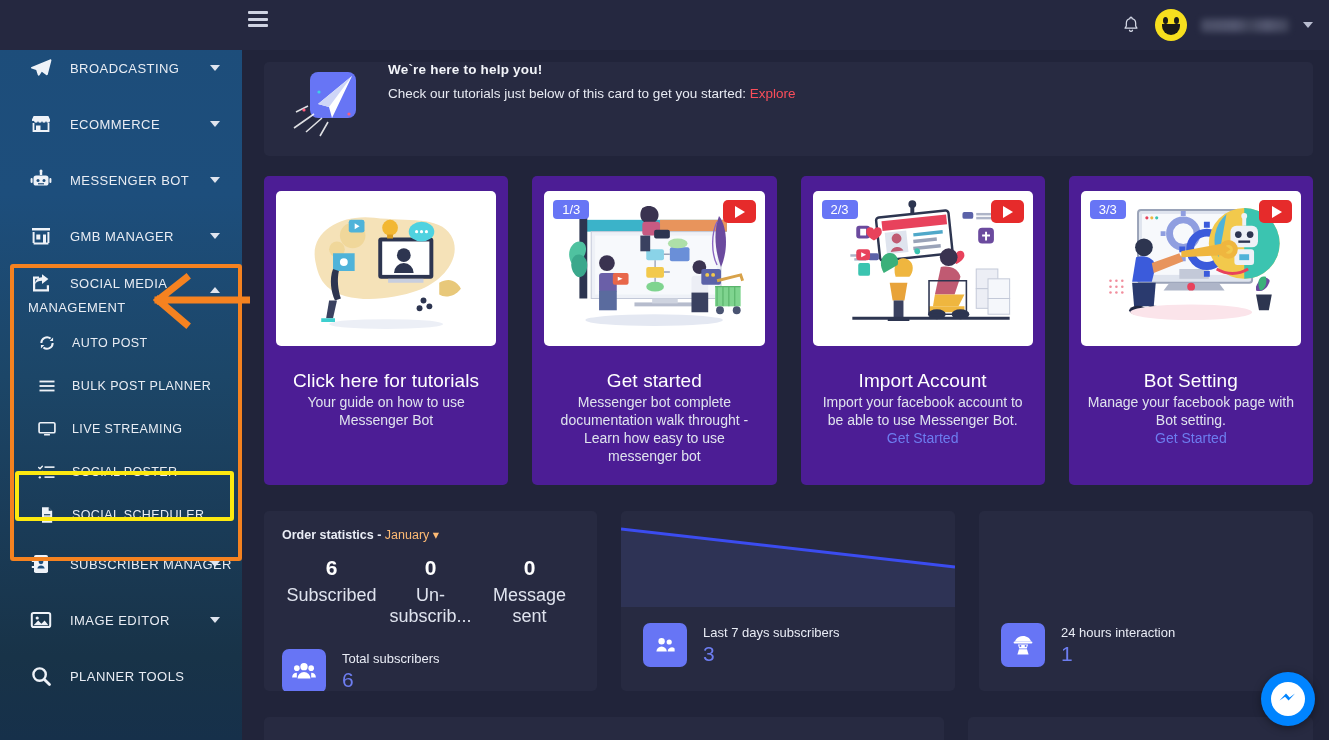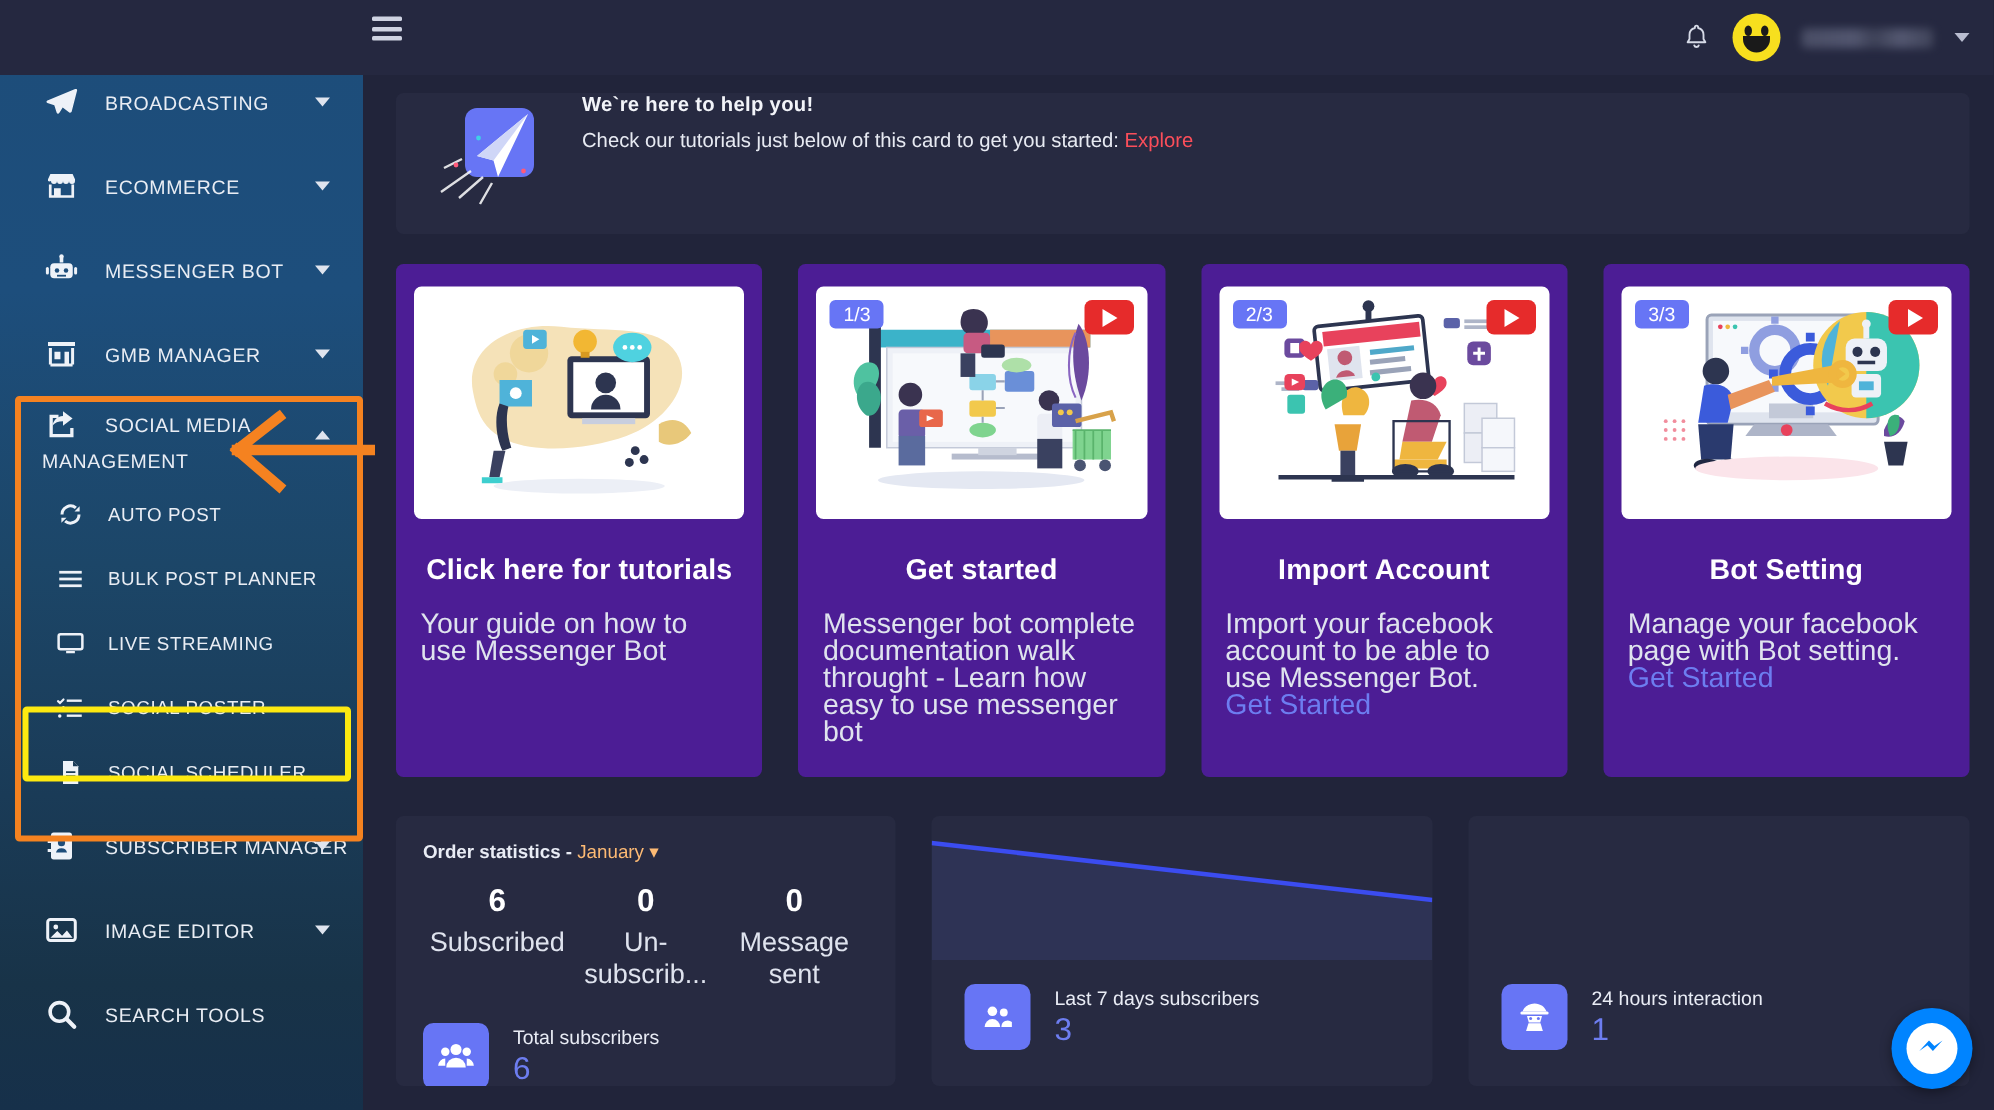--- a/index.html
+++ b/index.html
@@ -123,24 +123,24 @@
   }
   .badge-play{
     position:absolute; right:9px; top:9px; width:33px; height:23px;
     background:#e62b2b; border-radius:5px; display:flex; align-items:center; justify-content:center;
   }
   .badge-play i{
     width:0;height:0;border-top:6px solid transparent;border-bottom:6px solid transparent;
     border-left:10px solid #fff; display:block; margin-left:2px;
   }
   .tut-title{
-    color:#fff; font-size:19px; font-weight:bold; margin-top:24px; letter-spacing:.1px;
+    color:#fff; font-size:19px; font-weight:normal; margin-top:24px; letter-spacing:.1px;
   }
   .tut-desc{
-    color:#dfe3ee; font-size:19px; line-height:18px; margin-top:16px; text-align:left; max-width:96%;
+    color:#dfe3ee; font-size:14px; line-height:18px; margin-top:1px; text-align:center; max-width:96%;
   }
   .tut-desc a{ color:#6d7df0; text-decoration:none; display:block; }
 
   .stat-row{ display:flex; gap:24px; margin-top:26px; }
   .stat-card{ background:#272a41; border-radius:5px; position:relative; overflow:hidden; height:180px; }
   .stat-a{ width:333px; padding:16px 18px 0; flex:none; }
   .stat-b{ flex:1; }
   .stat-c{ flex:1; }
   .ostat-head{ font-size:12.5px; font-weight:bold; color:#e9ecf5; }
   .ostat-head .mon{ color:#fdba74; font-weight:normal;margin-top:10px; }
@@ -342,21 +342,21 @@
     <span class="nav-caret"></span>
   </div>
 
   <div class="nav-item">
     <span class="ico">
       <svg width="24" height="24" viewBox="0 0 24 24">
         <circle cx="10.6" cy="10.6" r="6.2" fill="none" stroke="#eef2f8" stroke-width="2.4"></circle>
         <path d="M15.4 15.4 20.5 20.5" stroke="#eef2f8" stroke-width="2.8" stroke-linecap="round"></path>
       </svg>
     </span>
-    <span class="lbl">SEARCH TOOLS</span>
+    <span class="lbl">PLANNER TOOLS</span>
   </div>
 </div>
 
 <div class="ann-box-orange"></div>
 <div class="ann-box-yellow"></div>
 <svg class="ann-arrow" viewBox="0 0 110 60">
   <path d="M108 30 H18 M18 30 L46 8 M18 30 L46 54" fill="none" stroke="#f58220" stroke-width="7" stroke-linecap="square"></path>
 </svg>
 
 <div class="main">

